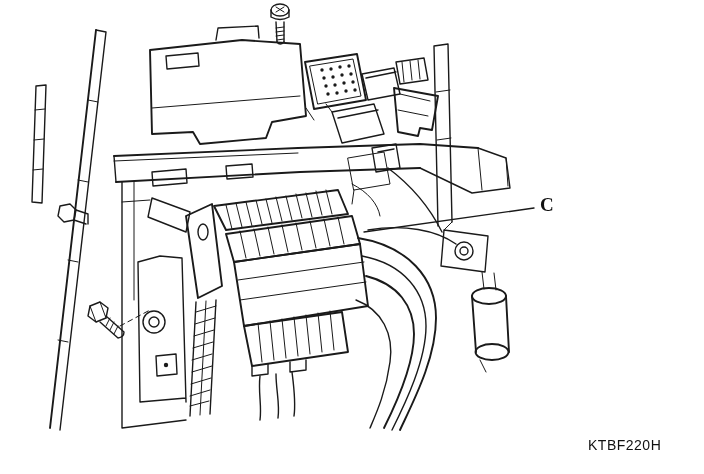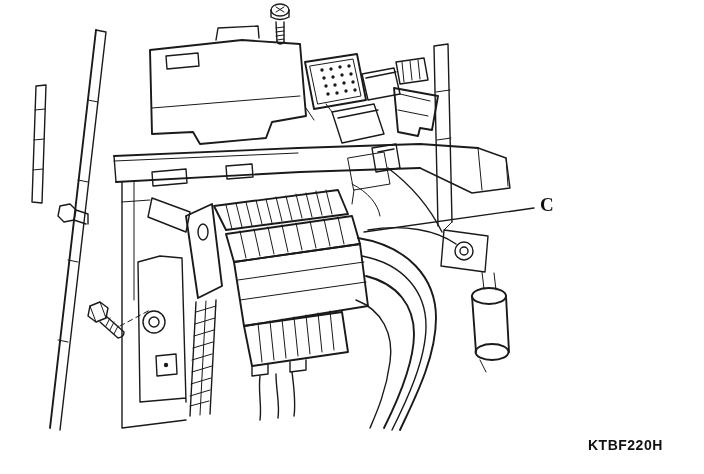--- a/index.html
+++ b/index.html
@@ -19,21 +19,21 @@
   .dash{stroke-dasharray:5 4;}
   .callout{
     position:absolute;left:540px;top:194px;
     font-family:"Liberation Serif", serif;
     font-weight:bold;font-size:19px;color:#111;
     user-select:none;
   }
   .figcode{
     position:absolute;left:588px;top:437px;
     font-family:"Liberation Sans", sans-serif;
-    font-weight:bold;font-size:14px;letter-spacing:0.5px;color:#111;
+    font-weight:normal;font-size:14px;letter-spacing:0.5px;color:#111;
     user-select:none;
   }
 </style>
 </head>
 <body>
 
 <div class="page">
 
   <svg class="lineart" width="704" height="474" viewBox="0 0 704 474">
 

